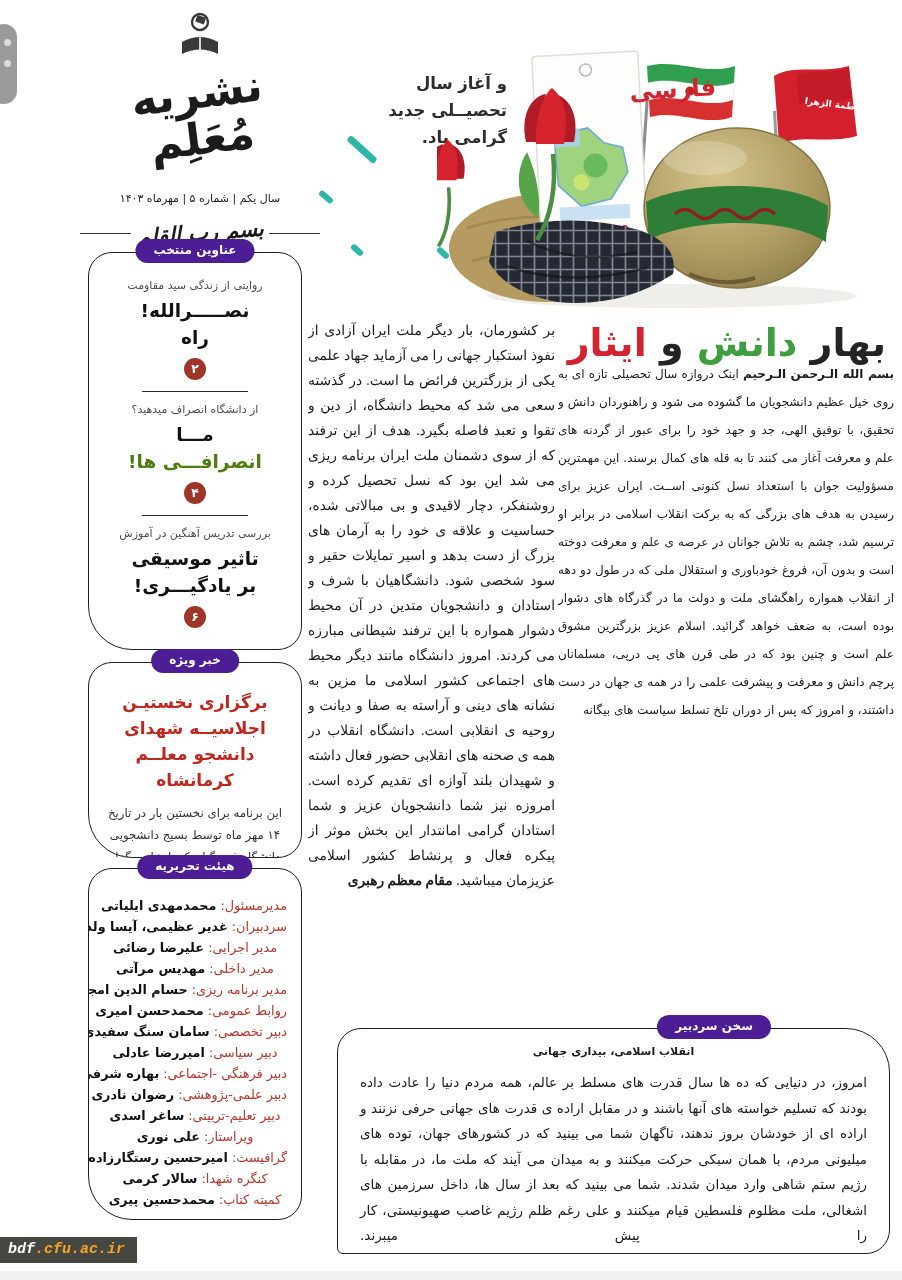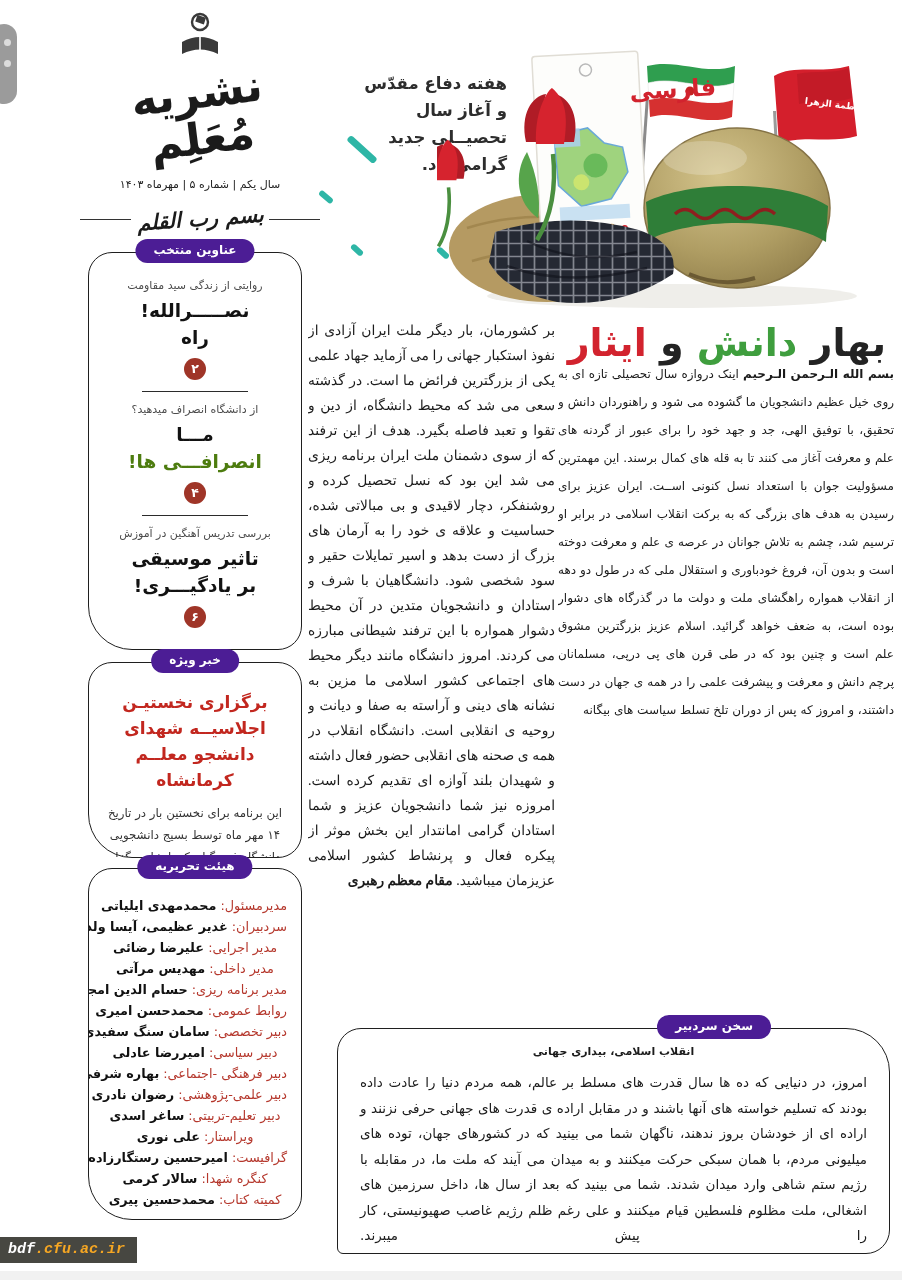--- a/index.html
+++ b/index.html
@@ -10,21 +10,21 @@
   .viewer-pill{position:absolute;left:-9px;top:24px;width:26px;height:80px;background:#9b9b9b;
                border-radius:13px;z-index:30;}
   .viewer-pill .dot{position:absolute;left:13px;width:7px;height:7px;border-radius:50%;background:#dcdcdc;}
   .viewer-pill .dot.d1{top:15px}.viewer-pill .dot.d2{top:36px}
 
   
   .masthead{position:absolute;left:80px;top:12px;width:240px;text-align:center;}
   .emblem{display:block;margin:0 auto 2px auto;}
   .logo-script{font-size:44px;font-weight:bold;transform:rotate(-7deg);line-height:1.05;
                padding:6px 0 14px 0;letter-spacing:-1px;}
-  .dateline{font-size:11px;color:#222;margin-top:2px;letter-spacing:.3px;}
+  .dateline{font-size:11px;color:#222;margin-top:16px;letter-spacing:.3px;}
   .bism-row{display:flex;align-items:center;gap:6px;margin-top:16px;}
   .bism-row .rule{flex:1;border-top:1.2px solid #333;}
   .bism-text{font-size:21px;font-weight:bold;font-style:italic;transform:rotate(-4deg);white-space:nowrap;}
 
   
   .hero-caption{position:absolute;left:335px;top:70px;width:172px;text-align:right;
                 font-size:16.5px;font-weight:bold;line-height:27px;color:#2d2d2d;}
   .hero-art{position:absolute;left:437px;top:16px;}
   .teal-dash{position:absolute;background:#2eb6a6;border-radius:3px;}
   .dash1{left:344px;top:146px;width:36px;height:7px;transform:rotate(42deg);}
@@ -98,21 +98,20 @@
     <div class="logo-script">نشریه مُعَلِم</div>
     <div class="dateline">سال یکم | شماره ۵ | مهرماه ۱۴۰۳</div>
     <div class="bism-row">
       <span class="rule"></span>
       <span class="bism-text">بسم رب القلم</span>
       <span class="rule"></span>
     </div>
   </header>
 
   <div class="hero-caption">
-    <div>هفته دفاع مقدّس</div>
     <div>و آغاز سال تحصیــلی جدید</div>
     <div>گرامی باد.</div>
   </div>
 
   <svg class="hero-art" width="462" height="295" viewBox="0 0 462 295">
     <defs>
       <radialGradient id="helmetGrad" cx="40%" cy="30%" r="80%">
         <stop offset="0%" stop-color="#d4c48c"></stop>
           <stop offset="60%" stop-color="#af9d63"></stop>
           <stop offset="100%" stop-color="#8e7c49"></stop>

